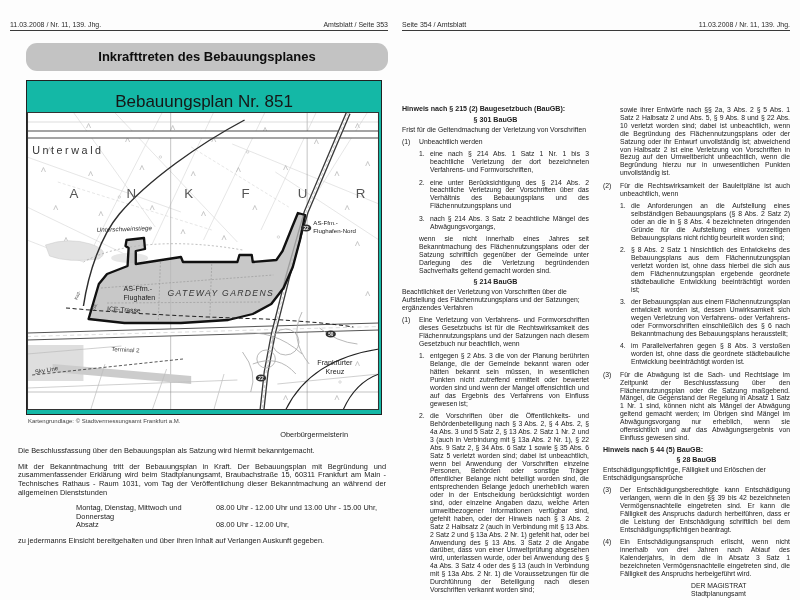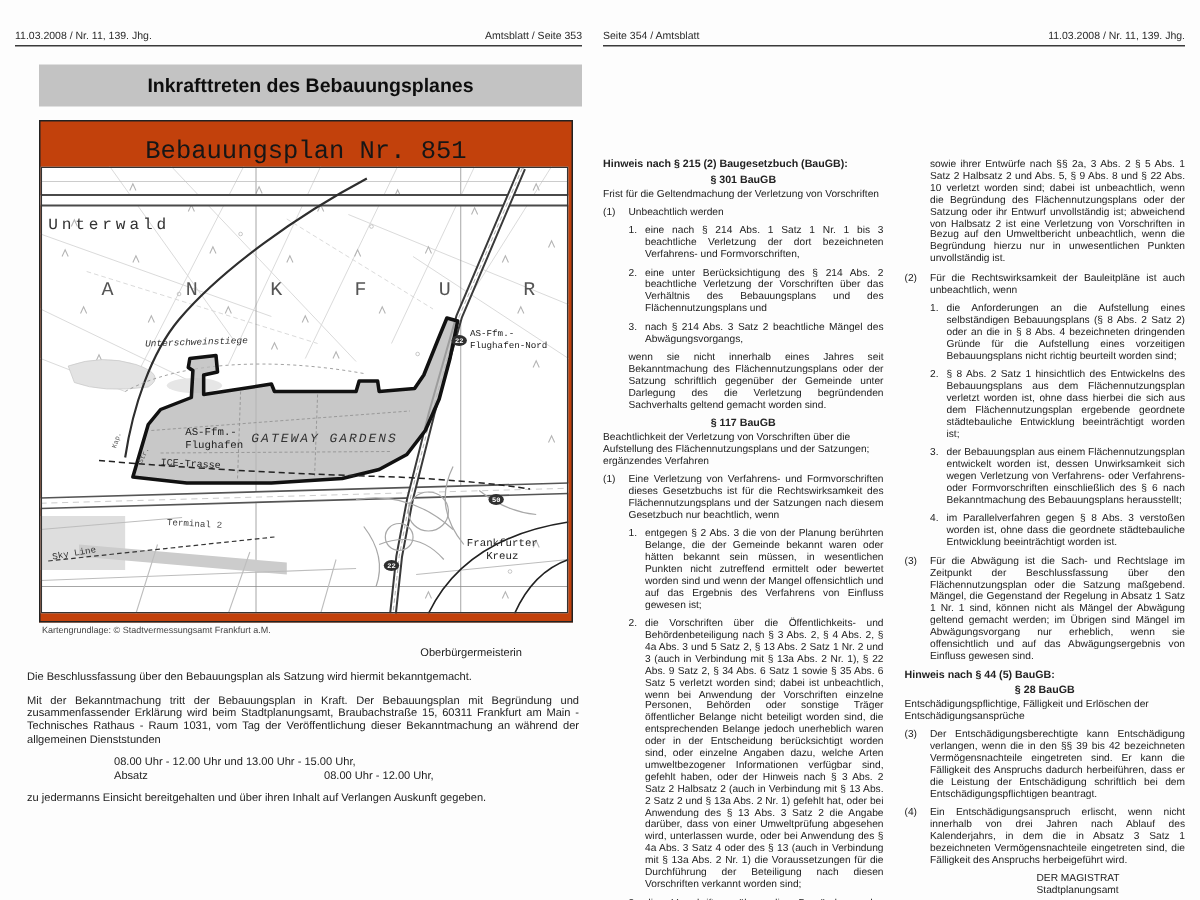--- a/index.html
+++ b/index.html
@@ -2,22 +2,22 @@
 <html><head>
 <meta charset="utf-8">
 <style>
   html,body{margin:0;padding:0;}
   body{width:800px;height:600px;background:#fdfdfd;font-family:"Liberation Sans",sans-serif;color:#1c1c1c;position:relative;overflow:hidden;}
   .page{position:absolute;top:0;height:600px;background:#fdfdfd;}
   #left-page{left:10px;width:378px;}
   #right-page{left:402px;width:388px;}
   .pg-header{display:flex;justify-content:space-between;font-size:7px;color:#2a2a2a;border-bottom:1px solid #3a3a3a;padding-bottom:2px;margin-top:21px;}
   
-  #banner{margin:12px 0 0 16px;background:#c3c3c3;text-align:center;font-weight:bold;font-size:13px;padding:6px 0 7px;color:#0d0d0d;}
-  #map-box{margin:9px 0 0 16px;border:1px solid #222;width:354px;background:#c2410c;font-family:Liberation Mono, monospace;}
+  #banner{margin:12px 0 0 16px;background:#c3c3c3;text-align:center;font-weight:bold;font-size:13px;padding:6px 0 7px;color:#0d0d0d;border-radius:11px;}
+  #map-box{margin:9px 0 0 16px;border:1px solid #222;width:354px;background:#14b8a6;}
   #map-title{text-align:center;font-size:17px;padding-top:11px;color:#161616;}
   #map-subtitle{text-align:center;font-size:11.5px;padding:4px 0 9px;color:#222;}
   #map-caption{font-size:6px;color:#444;margin:3px 0 0 18px;}
   .lp-para{font-size:7.4px;line-height:8.8px;text-align:justify;margin:7px 2px 0 8px;color:#222;}
   #signature{font-size:7.4px;line-height:8.8px;text-align:right;padding-right:40px;margin-top:7px;}
   .hours{margin:6px 0 0 66px;}
   .hours-row{display:flex;font-size:7.4px;line-height:8.8px;}
   .hours-day{width:140px;}
   
   .col{position:absolute;top:43px;width:187px;font-size:6.8px;line-height:7.9px;color:#222;margin-top:32px;}
@@ -224,20 +224,21 @@
 
   <div id="signature">
     <div>Oberbürgermeisterin</div>
   </div>
 
   <div class="lp-para">Die Beschlussfassung über den Bebauungsplan als Satzung wird hiermit bekanntgemacht.</div>
   <div class="lp-para">Mit der Bekanntmachung tritt der Bebauungsplan in Kraft. Der Bebauungsplan mit Begründung und zusammenfassender Erklärung wird beim Stadtplanungsamt, Braubachstraße 15, 60311 Frankfurt am Main - Technisches Rathaus - Raum 1031, vom Tag der Veröffentlichung dieser Bekanntmachung an während der allgemeinen Dienststunden</div>
 
   <div class="hours">
     <div class="hours-row">
+      <span class="hours-day">Montag, Dienstag, Mittwoch und Donnerstag</span>
       <span>08.00 Uhr - 12.00 Uhr und 13.00 Uhr - 15.00 Uhr,</span>
     </div>
     <div class="hours-row">
       <span class="hours-day">Absatz</span>
       <span>08.00 Uhr - 12.00 Uhr,</span>
     </div>
   </div>
 
   <div class="lp-para">zu jedermanns Einsicht bereitgehalten und über ihren Inhalt auf Verlangen Auskunft gegeben.</div>
 </div>
@@ -271,21 +272,21 @@
           <span class="txt">eine unter Berücksichtigung des § 214 Abs. 2 beachtliche Verletzung der Vorschriften über das Verhältnis des Bebauungsplans und des Flächennutzungsplans und</span>
         </div>
         <div class="blk li">
           <span class="num">3.</span>
           <span class="txt">nach § 214 Abs. 3 Satz 2 beachtliche Mängel des Abwägungsvorgangs,</span>
         </div>
         <div class="blk ind">
           <span class="txt">wenn sie nicht innerhalb eines Jahres seit Bekanntmachung des Flächennutzungsplans oder der Satzung schriftlich gegenüber der Gemeinde unter Darlegung des die Verletzung begründenden Sachverhalts geltend gemacht worden sind.</span>
         </div>
         <div class="blk hc">
-          <span class="txt">§ 117 BauGB</span>
+          <span class="txt">§ 214 BauGB</span>
         </div>
         <div class="blk p0">
           <span class="txt">Beachtlichkeit der Verletzung von Vorschriften über die Aufstellung des Flächennutzungsplans und der Satzungen; ergänzendes Verfahren</span>
         </div>
         <div class="blk p1">
           <span class="num">(1)</span>
           <span class="txt">Eine Verletzung von Verfahrens- und Formvorschriften dieses Gesetzbuchs ist für die Rechtswirksamkeit des Flächennutzungsplans und der Satzungen nach diesem Gesetzbuch nur beachtlich, wenn</span>
         </div>
         <div class="blk li">
           <span class="num">1.</span>

